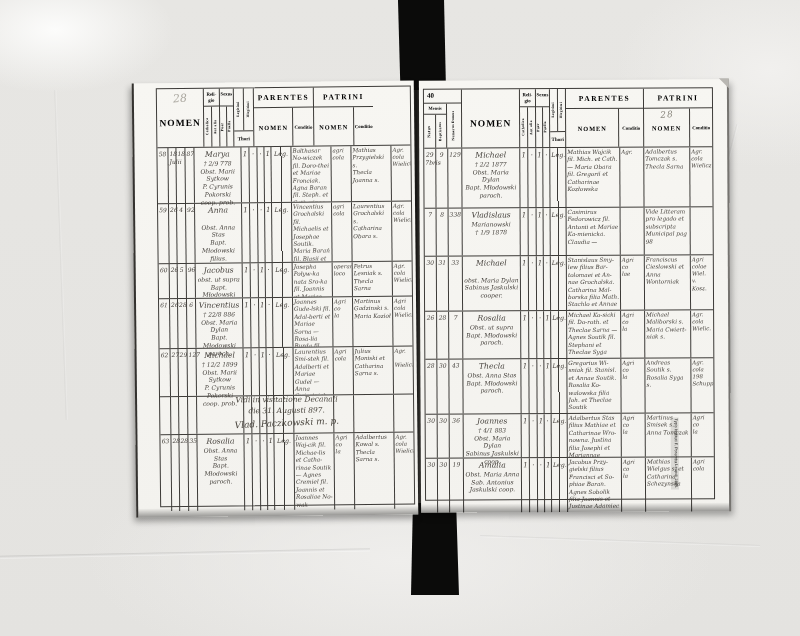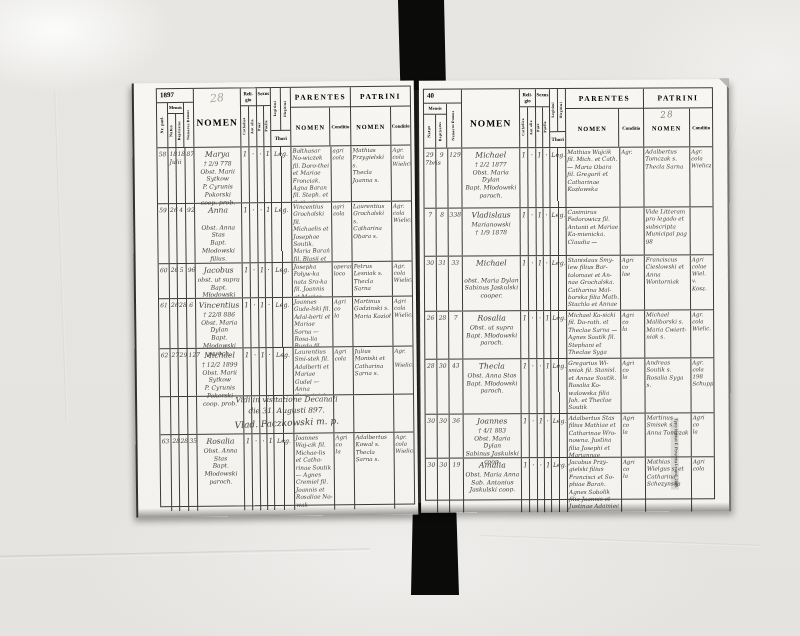--- a/index.html
+++ b/index.html
@@ -111,42 +111,20 @@
   <div class="crease c3"></div>
   <div class="crease c4"></div>
 
   <div class="gutter"></div>
   <div class="spine top"></div>
   <div class="spine bottom"></div>
 
   <div class="page left">
     <div class="tbl lt">
       <div class="thead">
-        <div class="hgroup" style="width:37px">
-          <div class="hyear">1897</div>
-          <div class="hsub">
-            <div class="vcell" style="width:11px">
-                <span class="vert">Nr. potł.</span>
-              </div>
-            <div class="mensis" style="width:17px">
-              <div class="mlabel">Mensis</div>
-              <div class="msub">
-                <div class="vcell">
-                    <span class="vert">Natus</span>
-                  </div>
-                <div class="vcell last">
-                    <span class="vert" style="font-size:3.6px">Baptisatus</span>
-                  </div>
-              </div>
-            </div>
-            <div class="vcell last" style="width:9px">
-                <span class="vert" style="font-size:3.6px">Numerus Domus</span>
-              </div>
-          </div>
-        </div>
         <div class="hnomen" style="width:47px">
           <span class="pencil">28</span>
           <span class="nomen-t">NOMEN</span>
         </div>
         <div class="hgroup" style="width:16px">
           <div class="gtitle sm">Reli-
 gio</div>
           <div class="gsub">
             <div class="vcell">
                 <span class="vert" style="font-size:3.6px">Catholica</span>

